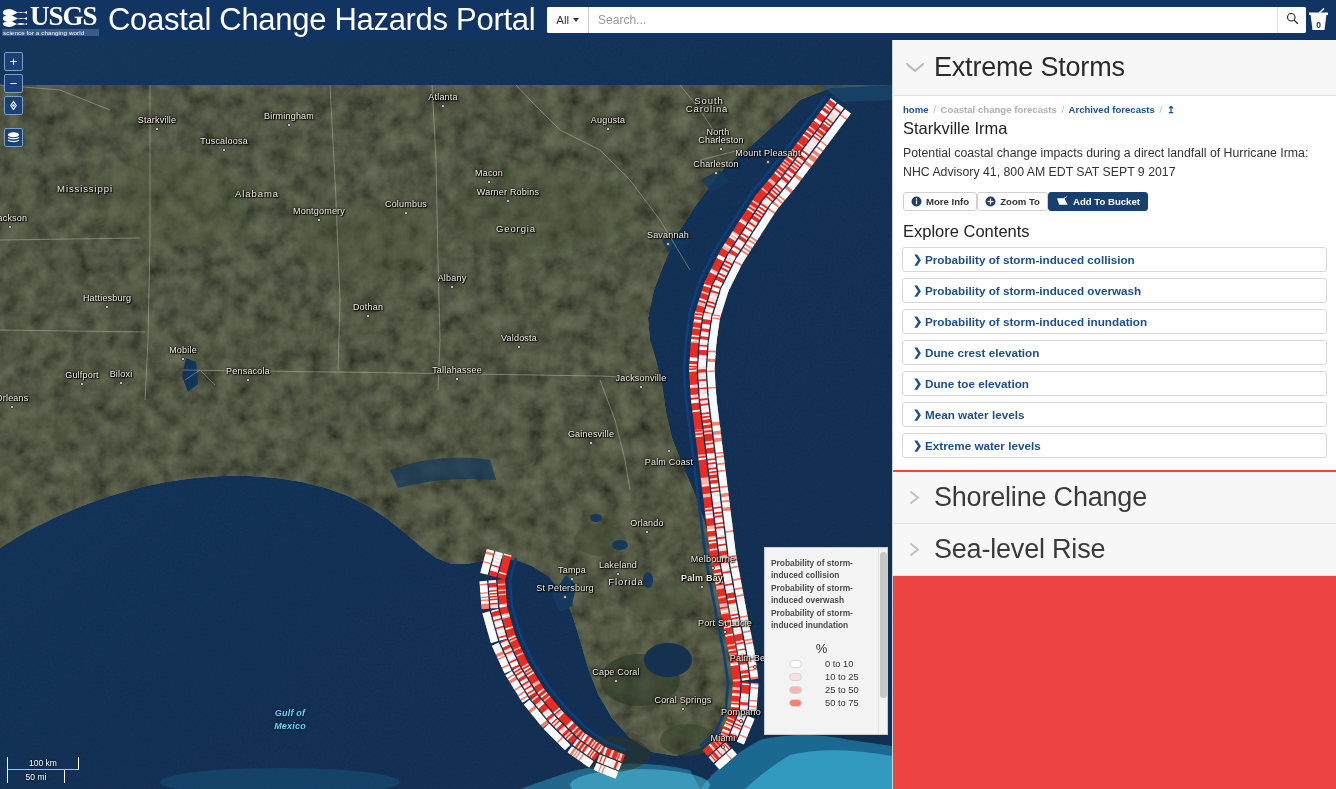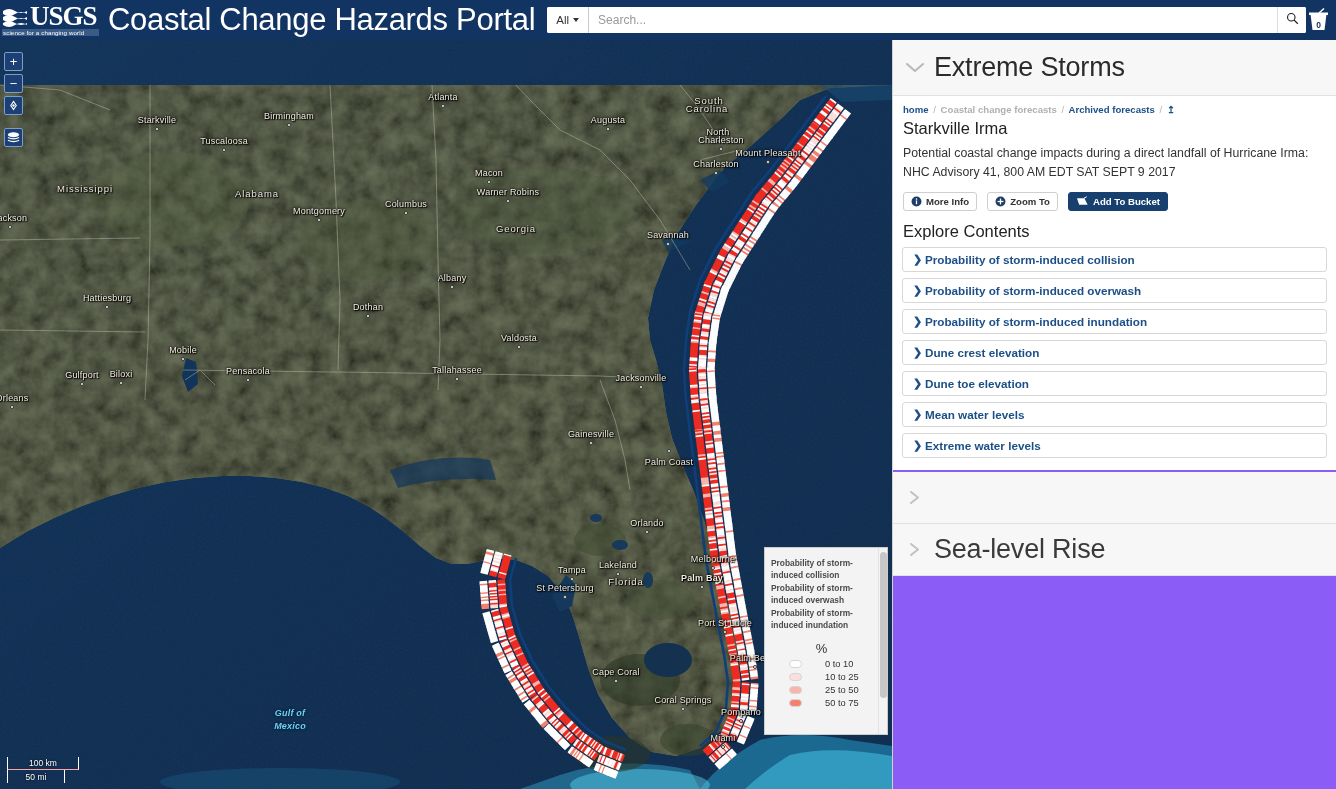--- a/index.html
+++ b/index.html
@@ -211,21 +211,21 @@
   }
   #legend-thumb {
     width: 7px; height: 146px; background: #c7c7c7;
     border-radius: 4px;
   }
 
   
   #panel {
     position: absolute; top: 40px; left: 892px;
     width: 444px; height: 749px;
-    background: #8b5cf6;
+    background: #ef4444;
     overflow: hidden;
     border-left: 1px solid #d2d2d2;
   }
   .accordion-head {
     display: flex; align-items: center;
     background: #f7f7f7;
     border-bottom: 1px solid #e2e2e2;
     height: 56px;
     cursor: pointer;
     padding-left: 9px;
@@ -252,21 +252,21 @@
 
   #item-title {
     font-size: 16.5px; color: #222; font-weight: 400;
     padding: 2px 10px 4px 10px;
   }
   #item-desc {
     font-size: 12.3px; color: #333; line-height: 19px;
     padding: 2px 14px 8px 10px;
   }
   #btn-row {
-    display: flex; gap: 10px; padding: 2px 10px 0 10px; text-align: center;
+    display: flex; gap: 0; padding: 2px 10px 0 10px; text-align: center;
   }
   .pbtn {
     display: flex; align-items: center; gap: 4px;
     border: 1px solid #cfcfcf; background: #fff;
     border-radius: 3px; padding: 3px 7px;
     font-size: 9.6px; color: #333; font-weight: bold;
     cursor: pointer; white-space: nowrap;
   }
   .pbtn.primary {
     background: #18406f; border-color: #18406f; color: #fff;
@@ -2527,20 +2527,21 @@
         </div>
       </div>
   </div>
 
   <div class="accordion-head collapsed" id="section-shoreline">
     <span class="chev">
       <svg width="22" height="15" viewBox="0 0 22 15">
         <path d="M7 2 L14 7.5 L7 13" fill="none" stroke="#c2c2c2" stroke-width="2.1" stroke-linecap="round" stroke-linejoin="round"></path>
       </svg>
     </span>
+    <span class="accordion-title">Shoreline Change</span>
   </div>
 
   <div class="accordion-head collapsed">
     <span class="chev">
       <svg width="22" height="15" viewBox="0 0 22 15">
         <path d="M7 2 L14 7.5 L7 13" fill="none" stroke="#c2c2c2" stroke-width="2.1" stroke-linecap="round" stroke-linejoin="round"></path>
       </svg>
     </span>
     <span class="accordion-title">Sea-level Rise</span>
   </div>

